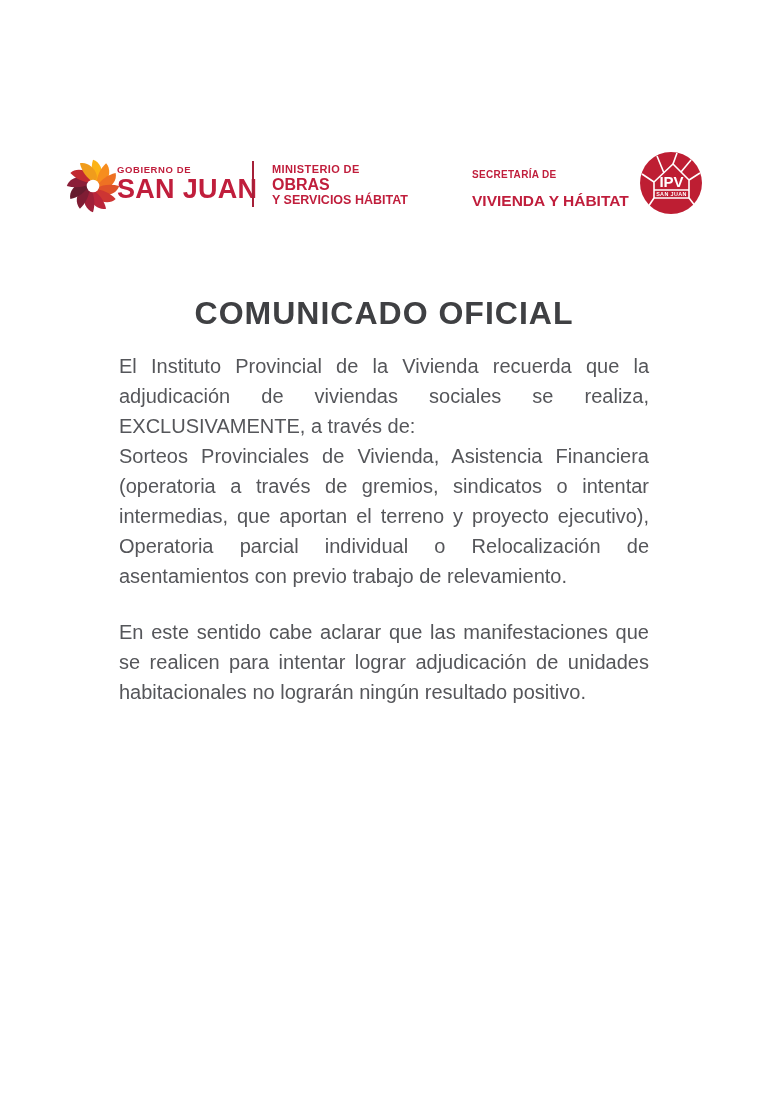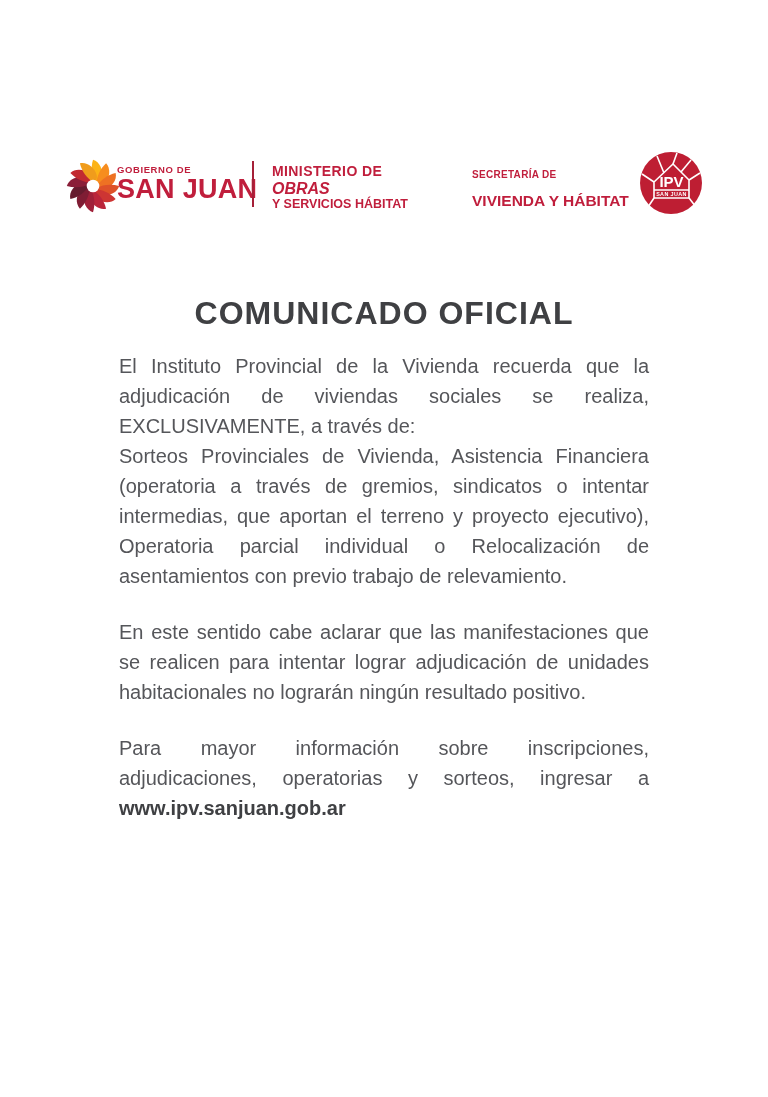--- a/index.html
+++ b/index.html
@@ -12,22 +12,22 @@
     border-radius:16px;
   }
   
   .header{position:absolute;left:0;top:0;width:768px;height:240px;}
   .gob-logo{position:absolute;left:62px;top:155px;width:62px;height:62px;}
   .gob-text{position:absolute;left:117px;top:164px;color:#C01E3C;}
   .gob-pre{font-size:9.5px;font-weight:bold;letter-spacing:0.6px;}
   .gob-title{font-size:27px;font-weight:bold;letter-spacing:0.3px;margin-top:1px;line-height:1;}
   .divider{position:absolute;left:252px;top:161px;width:2px;height:46px;background:#A52038;}
   .min-text{position:absolute;left:272px;top:163px;color:#C01E3C;}
-  .min-pre{font-size:14px;font-weight:bold;letter-spacing:0.4px;}
-  .min-l1{font-size:16px;font-weight:bold;line-height:1.05;margin-top:2px;font-style:italic;}
+  .min-pre{font-size:11px;font-weight:bold;letter-spacing:0.4px;}
+  .min-l1{font-size:16px;font-weight:bold;line-height:1.05;margin-top:2px;}
   .min-l2{font-size:12.5px;font-weight:bold;line-height:1.1;}
   .sec-text{position:absolute;left:472px;top:169px;color:#C01E3C;}
   .sec-pre{font-size:10px;font-weight:bold;letter-spacing:0.3px;}
   .sec-title{font-size:15.5px;font-weight:bold;line-height:1.05;margin-top:13px;}
   .ipv-logo{position:absolute;left:638px;top:150px;width:66px;height:66px;}
   
   .doc-title{
     position:absolute;left:0;top:295px;width:768px;
     text-align:center;
     font-size:32px;font-weight:bold;letter-spacing:1px;
@@ -105,16 +105,15 @@
     </svg>
 
   </div>
 
   <div class="doc-title">COMUNICADO OFICIAL</div>
 
   <div class="body-text">
     <p>El Instituto Provincial de la Vivienda recuerda que la adjudicación de viviendas sociales se realiza, EXCLUSIVAMENTE, a través de:</p>
     <p>Sorteos Provinciales de Vivienda, Asistencia Financiera (operatoria a través de gremios, sindicatos o intentar intermedias, que aportan el terreno y proyecto ejecutivo),  Operatoria parcial individual o Relocalización de asentamientos con previo trabajo de relevamiento.</p>
     <p class="spaced">En este sentido cabe aclarar que las manifestaciones que se realicen para intentar lograr adjudicación de unidades habitacionales no lograrán ningún resultado positivo.</p>
-    <p class="spaced"><span>Para mayor información sobre inscripciones, adjudicaciones, operatorias y sorteos, ingresar a</span> <span class="url">www.ipv.sanjuan.gob.ar</span></p>
   </div>
 
 </div>
 
 </body></html>

